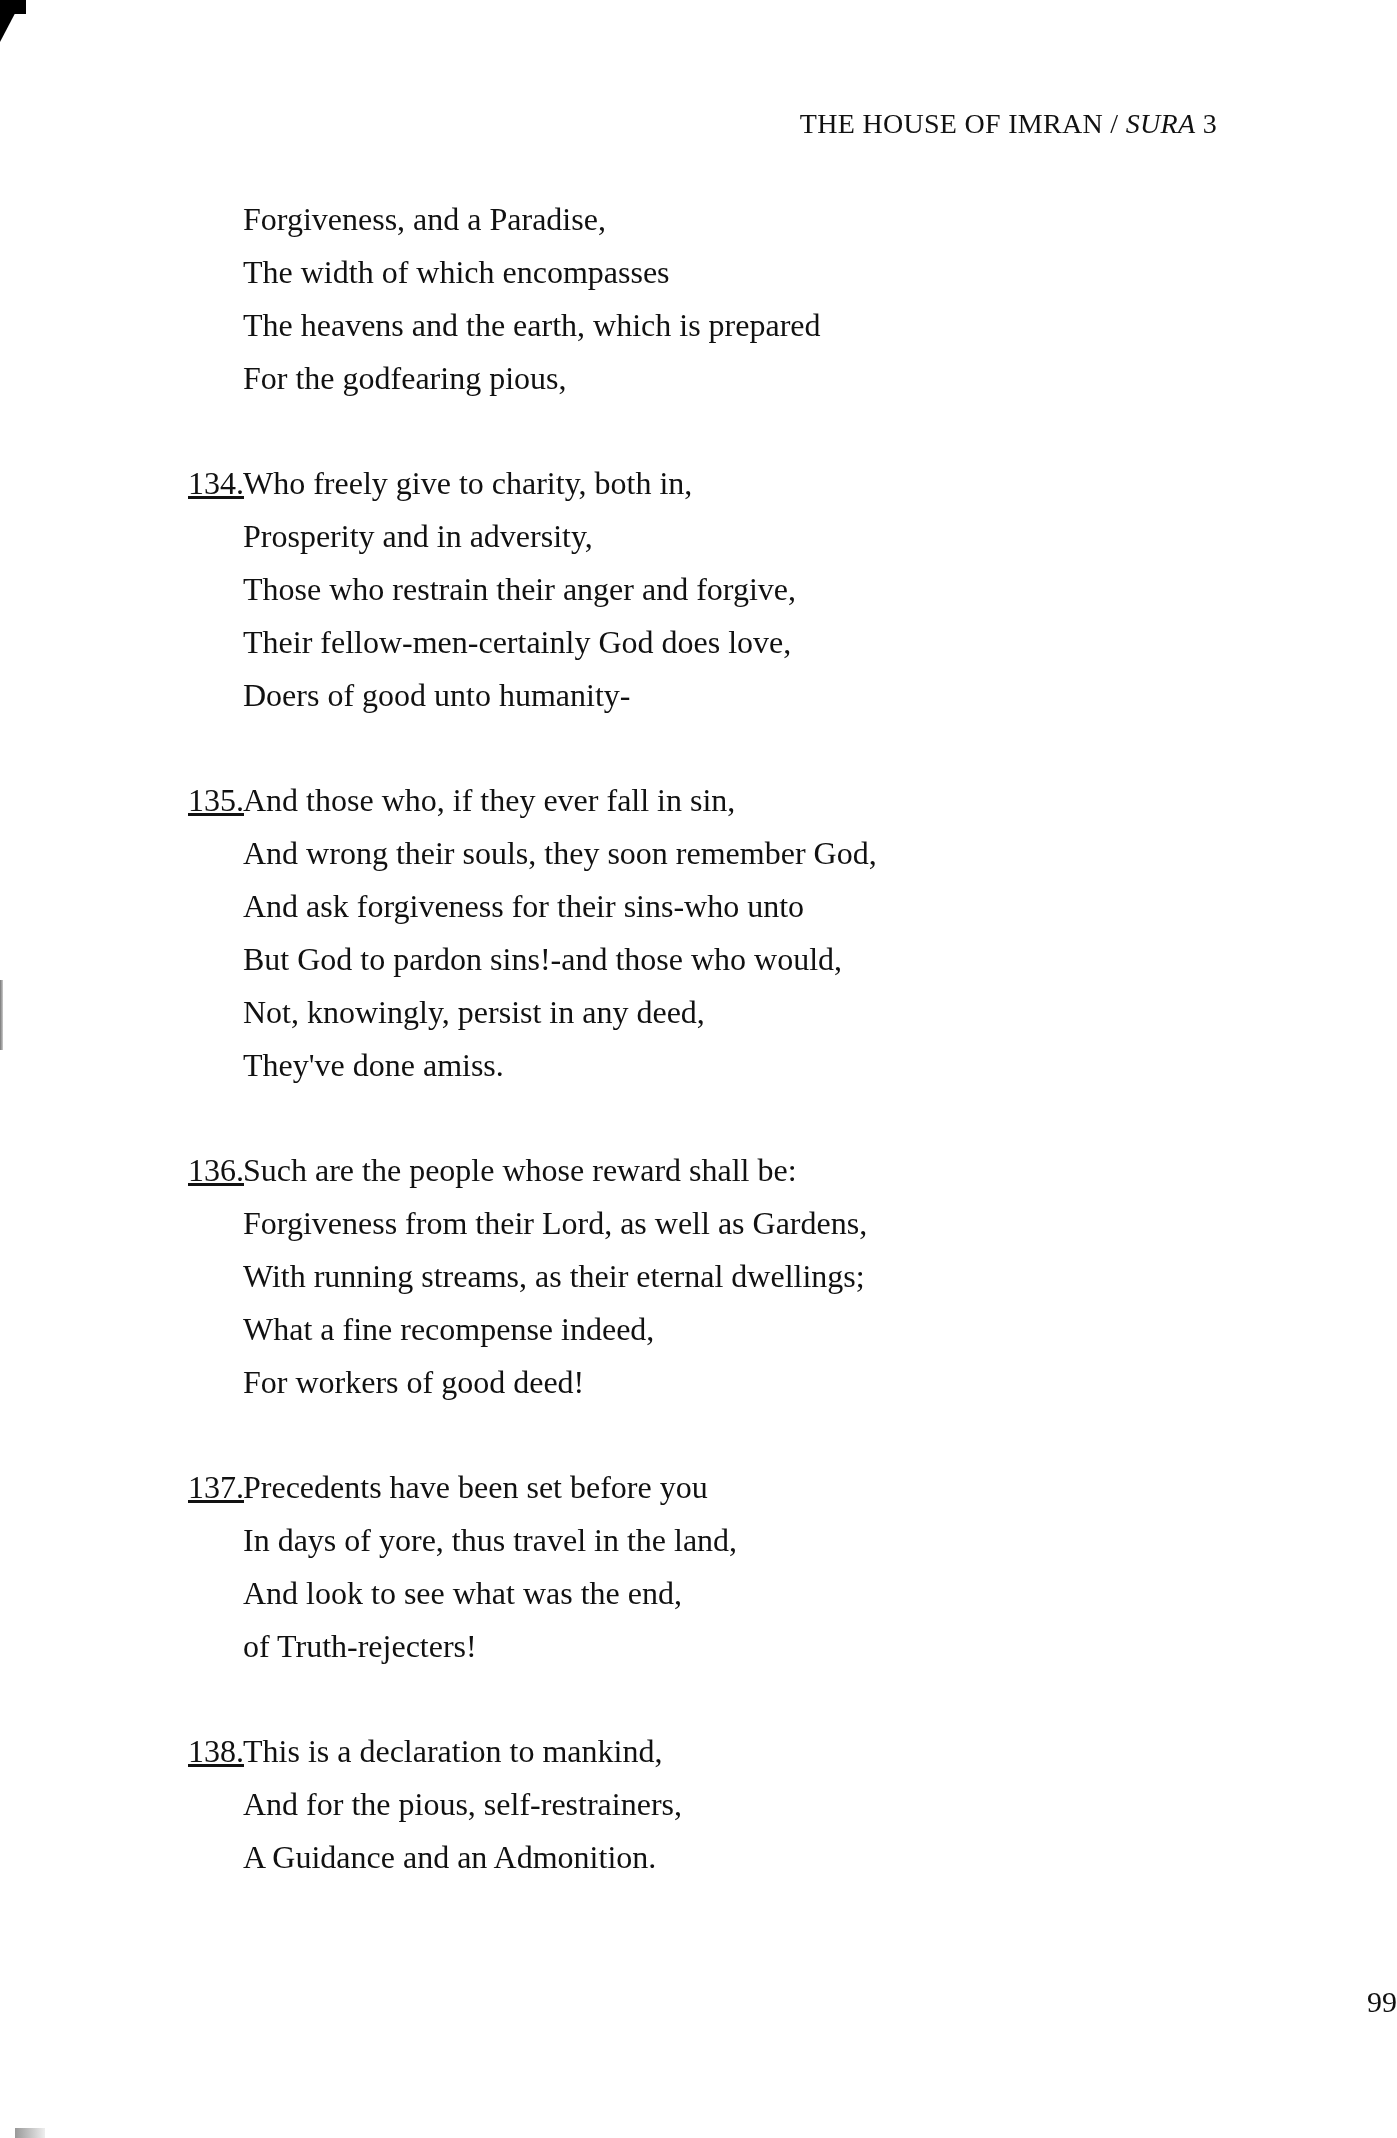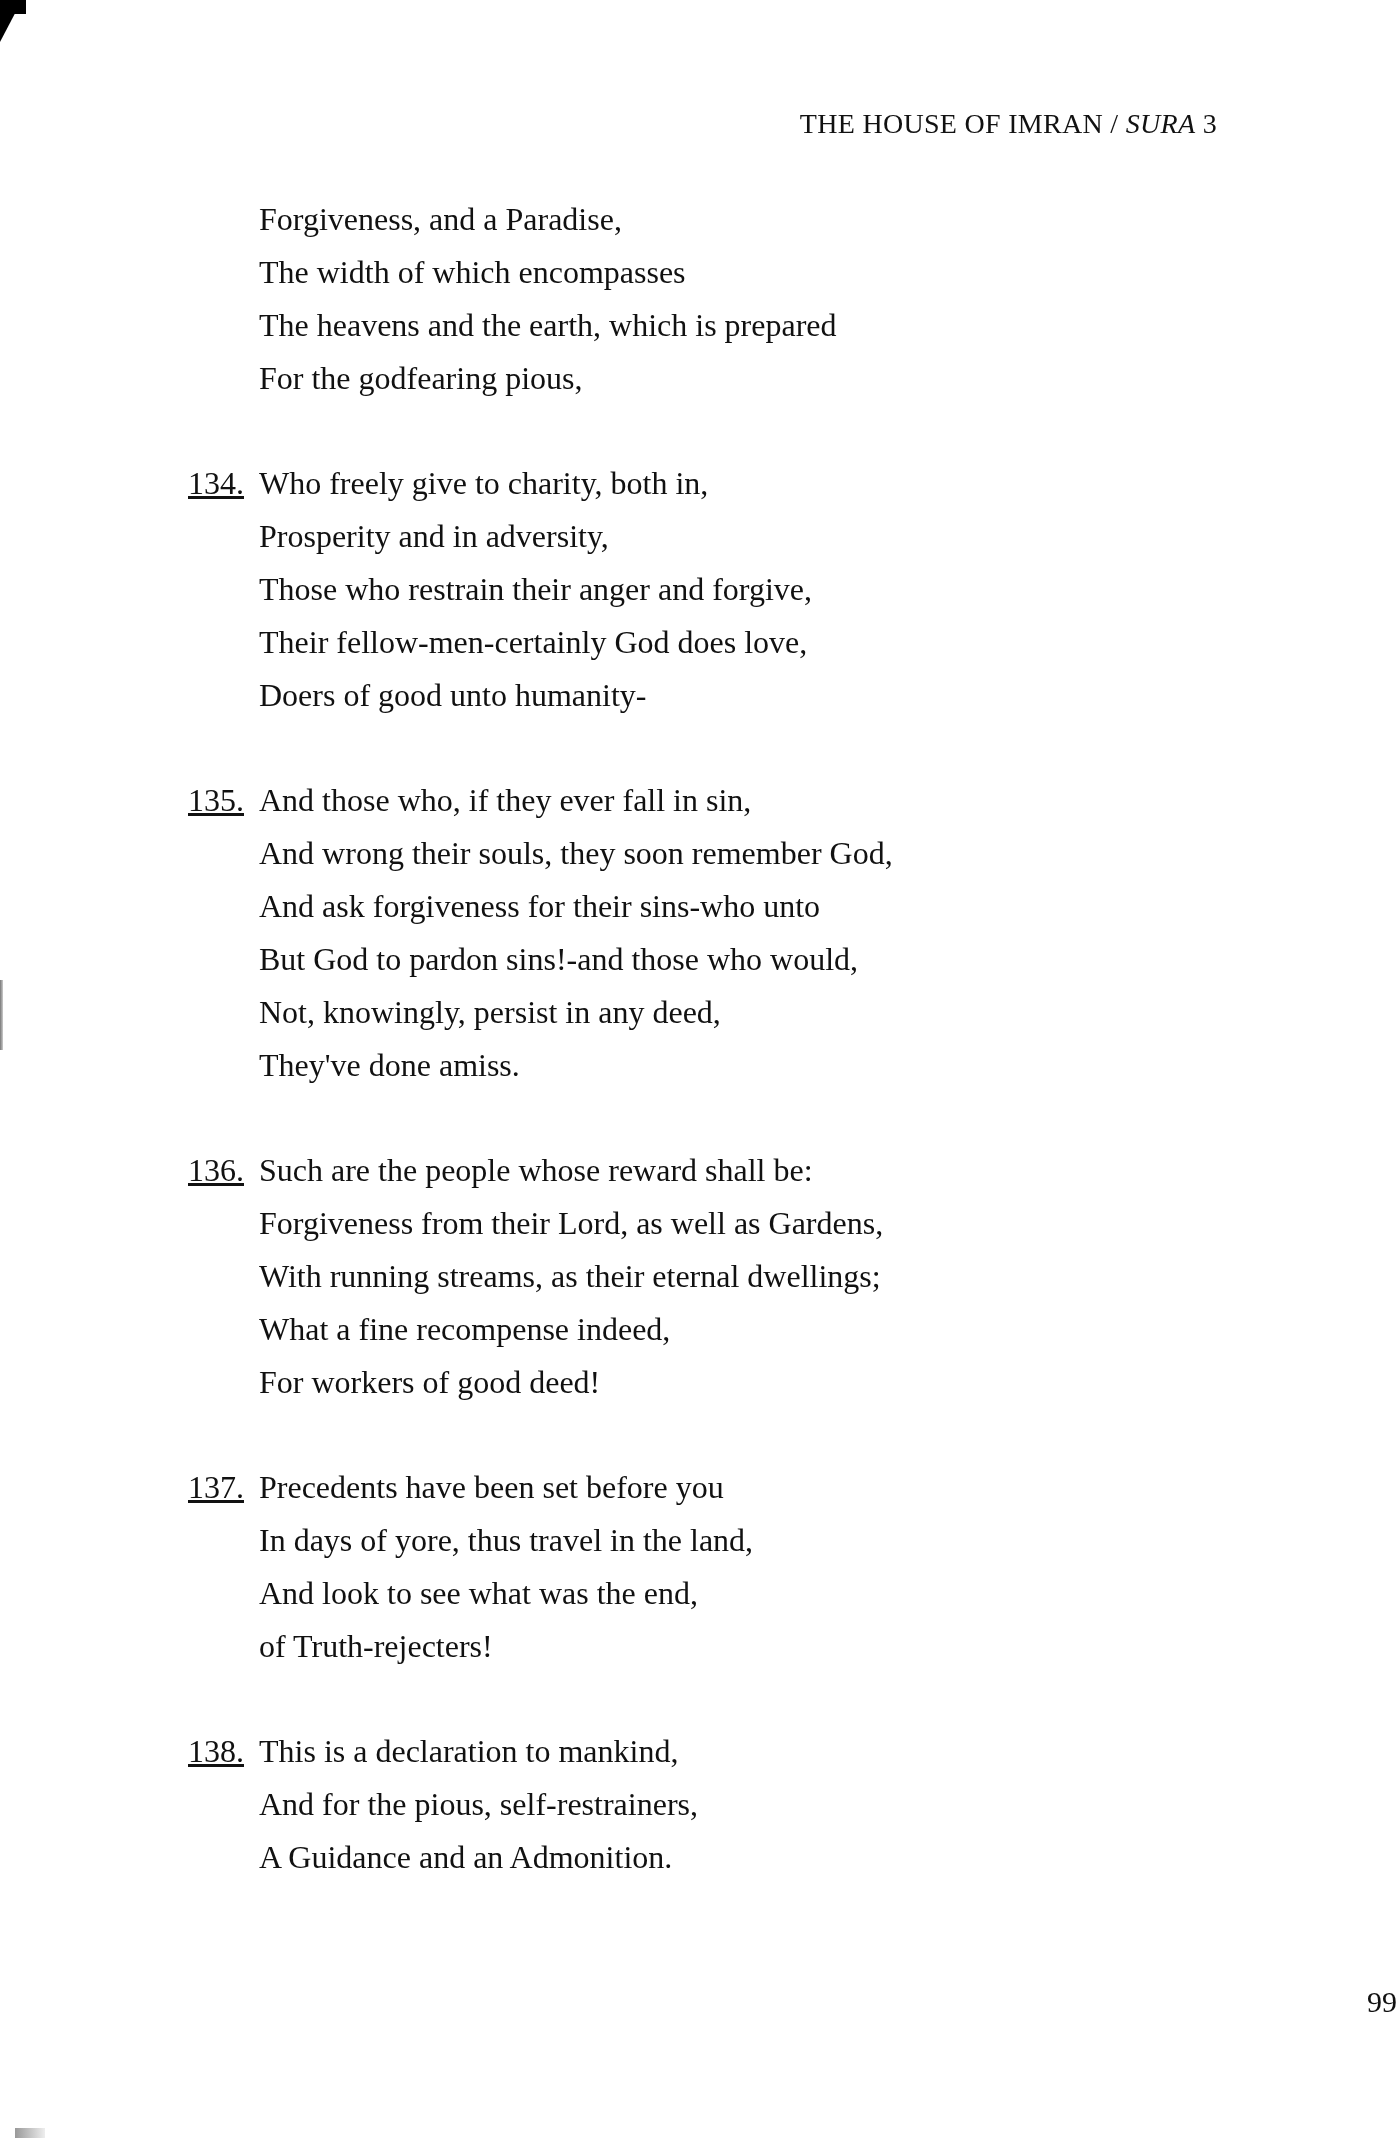--- a/index.html
+++ b/index.html
@@ -77,21 +77,21 @@
     }
     .verse-num {
       position: absolute;
       left: 0;
       top: 0;
       font-size: 32px;
       line-height: 53px;
       text-decoration: underline;
     }
     .lines {
-      margin-left: 71px;
+      margin-left: 55px;
     }
     .line {
       font-size: 32px;
       line-height: 53px;
       white-space: nowrap;
     }
     .page-number {
       position: absolute;
       top: 1985px;
       left: 0;

